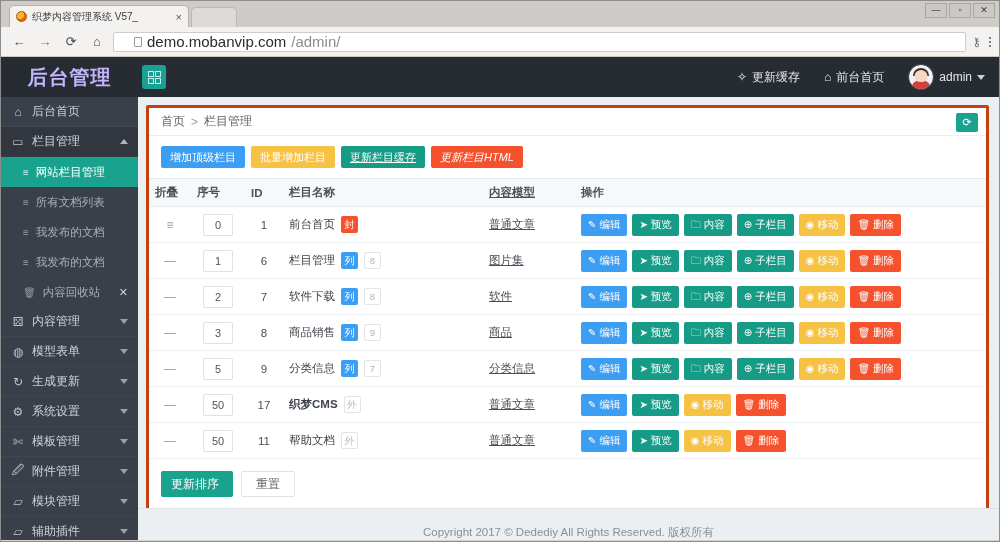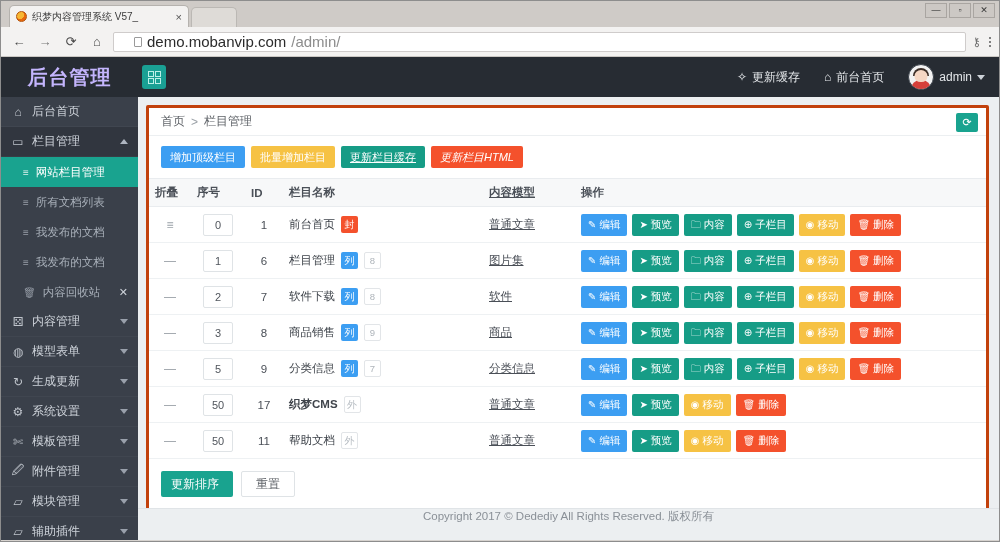--- a/index.html
+++ b/index.html
@@ -224,21 +224,21 @@
   .bbtn {
     height: 26px; border-radius: 2px; font-size: 12px; display: flex;
     align-items: center; padding: 0 14px;
   }
   .bbtn.teal { background: #19a38f; color: #fff; padding-left: 10px; }
   .bbtn.ghost { background: #fff; border: 1px solid #dfe3e6; color: #5f6368; }
 
   .footer {
     position: absolute; left: 0; bottom: 0; width: 100%; height: 32px;
     background: #eceff1; border-top: 1px solid #e0e4e7;
-    display: flex; align-items: flex-start; justify-content: center;
+    display: flex; align-items: flex-end; justify-content: center;
     font-size: 11.5px; color: #8a9097;
   }
 </style>
 </head>
 <body>
 
 <div id="app">
   <div class="win">
 
     <div class="titlebar">

